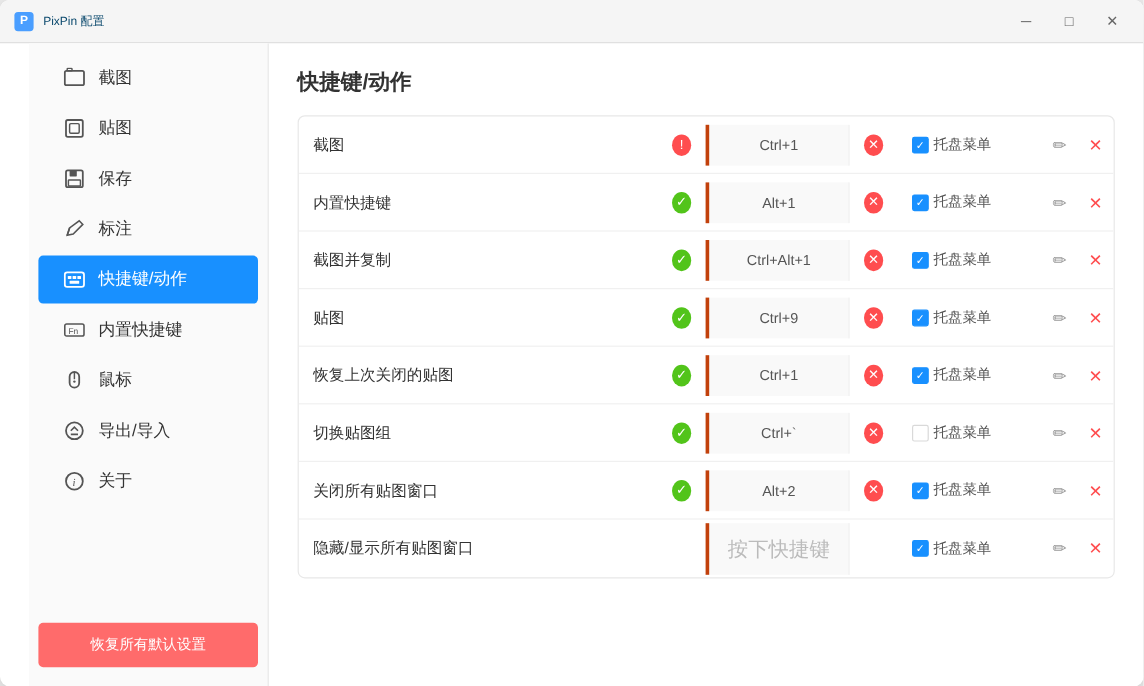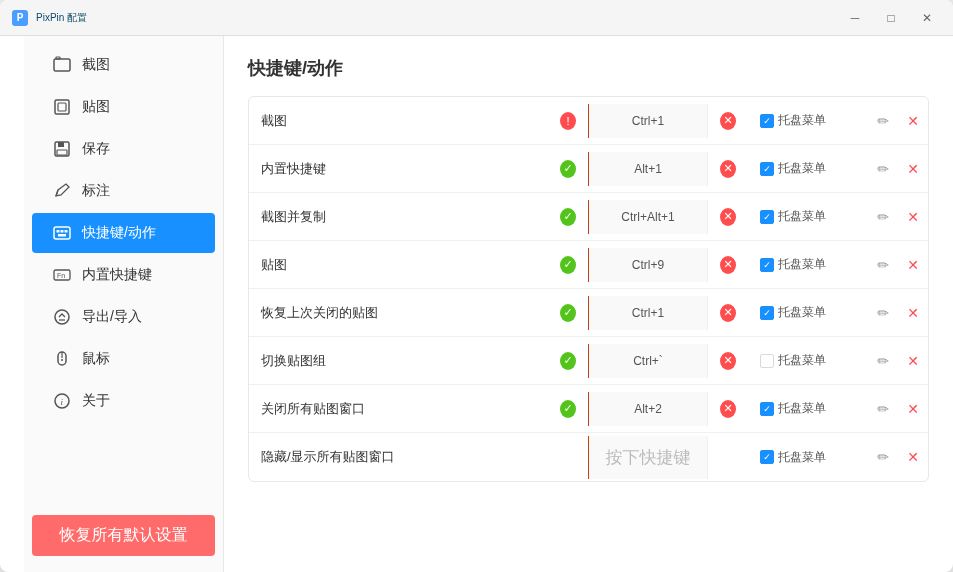--- a/index.html
+++ b/index.html
@@ -108,21 +108,21 @@
       padding: 8px;
     }
     .restore-btn {
       width: 100%;
       padding: 10px;
       background: #ff6b6b;
       color: white;
       border: none;
       border-radius: 4px;
       cursor: pointer;
-      font-size: 16px;
+      font-size: 12px;
       font-family: inherit;
     }
     .content-area {
       flex: 1;
       overflow: auto;
       padding: 20px 24px;
     }
     .page-title {
       font-size: 18px;
       font-weight: bold;
@@ -147,21 +147,21 @@
       padding: 10px 12px;
       font-size: 13px;
       color: #333;
       display: flex;
       align-items: center;
     }
     .cell.name { font-size: 13px; }
     .cell.center { justify-content: center; }
     .cell.shortcut {
       background: #f9f9f9;
-      border-left: 1px solid #c2410c;
+      border-left: 3px solid #c2410c;
       border-right: 1px solid #f0f0f0;
       justify-content: center;
       color: #555;
       font-size: 12px;
     }
     .cell.shortcut.empty {
       color: #bbb;
       font-size: 17px;
     }
     .status-icon {
@@ -305,42 +305,42 @@
             <rect x="1" y="4" width="16" height="10" rx="1.5" stroke="#555" stroke-width="1.3" fill="none"></rect>
             <text x="4" y="12" font-size="7" fill="#555" font-family="sans-serif">Fn</text>
           </svg>
         </span>
         <span>内置快捷键</span>
       </div>
 
       <div class="sidebar-item">
         <span class="icon">
           <svg width="18" height="18" viewBox="0 0 18 18" fill="none">
+            <rect x="5" y="2" width="8" height="13" rx="4" stroke="#555" stroke-width="1.5" fill="none"></rect>
+            <line x1="9" y1="2" x2="9" y2="8" stroke="#555" stroke-width="1.2"></line>
+            <circle cx="9" cy="10" r="1" fill="#555"></circle>
+          </svg>
+        </span>
+        <span>鼠标</span>
+      </div>
+
+      <div class="sidebar-item">
+        <span class="icon">
+          <svg width="18" height="18" viewBox="0 0 18 18" fill="none">
             <circle cx="9" cy="9" r="7" stroke="#555" stroke-width="1.5" fill="none"></circle>
             <path d="M6 9 L9 6 L12 9" stroke="#555" stroke-width="1.3" fill="none"></path>
             <path d="M6 12 L12 12" stroke="#555" stroke-width="1.3"></path>
           </svg>
         </span>
         <span>导出/导入</span>
       </div>
 
       <div class="sidebar-item">
         <span class="icon">
           <svg width="18" height="18" viewBox="0 0 18 18" fill="none">
-            <rect x="5" y="2" width="8" height="13" rx="4" stroke="#555" stroke-width="1.5" fill="none"></rect>
-            <line x1="9" y1="2" x2="9" y2="8" stroke="#555" stroke-width="1.2"></line>
-            <circle cx="9" cy="10" r="1" fill="#555"></circle>
-          </svg>
-        </span>
-        <span>鼠标</span>
-      </div>
-
-      <div class="sidebar-item">
-        <span class="icon">
-          <svg width="18" height="18" viewBox="0 0 18 18" fill="none">
             <circle cx="9" cy="9" r="7" stroke="#555" stroke-width="1.5" fill="none"></circle>
             <text x="7.5" y="13" font-size="9" fill="#555" font-family="serif" font-style="italic">i</text>
           </svg>
         </span>
         <span>关于</span>
       </div>
 
       <div class="sidebar-bottom">
         <button class="restore-btn">恢复所有默认设置</button>
       </div>

